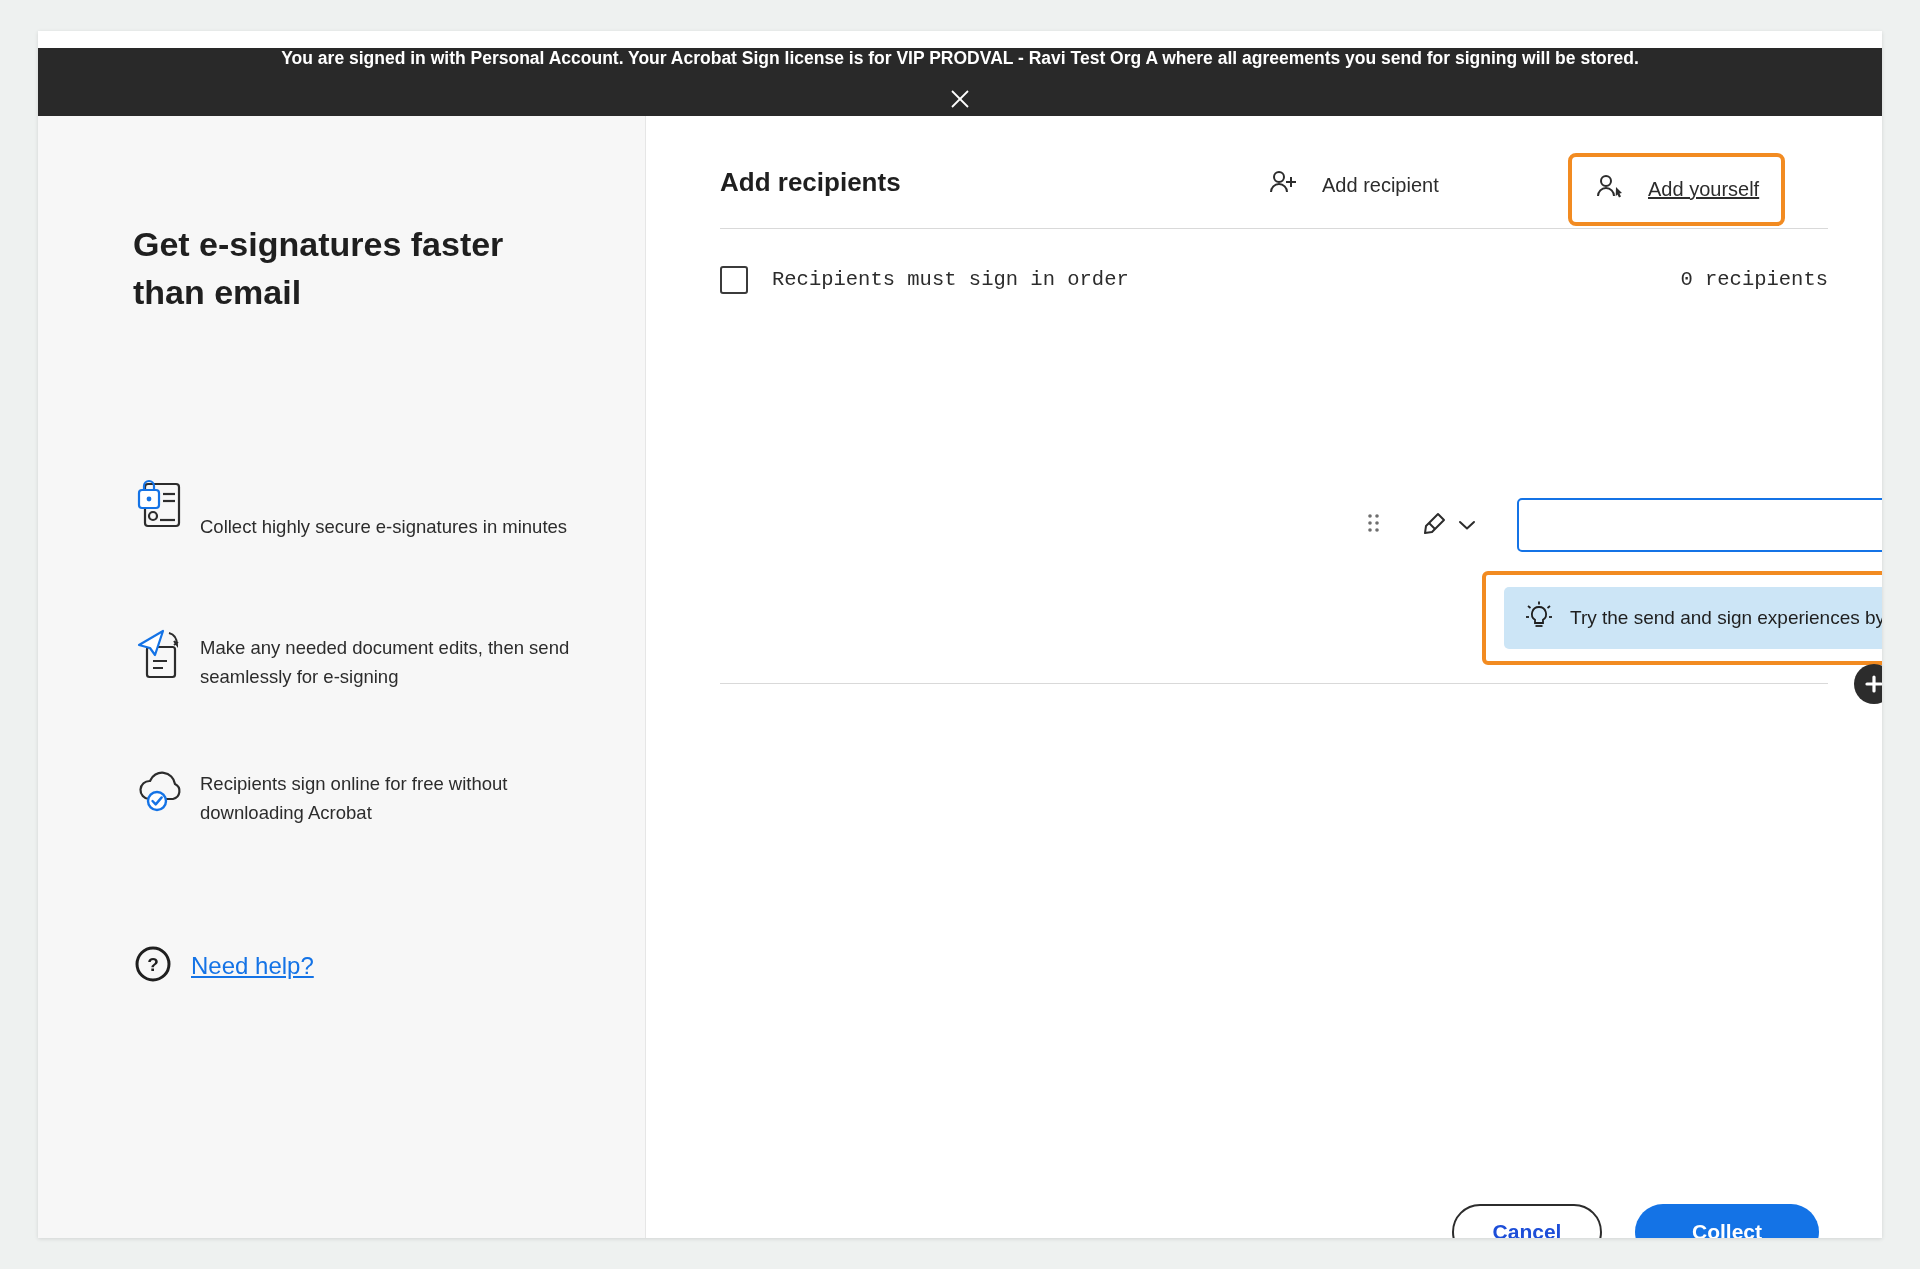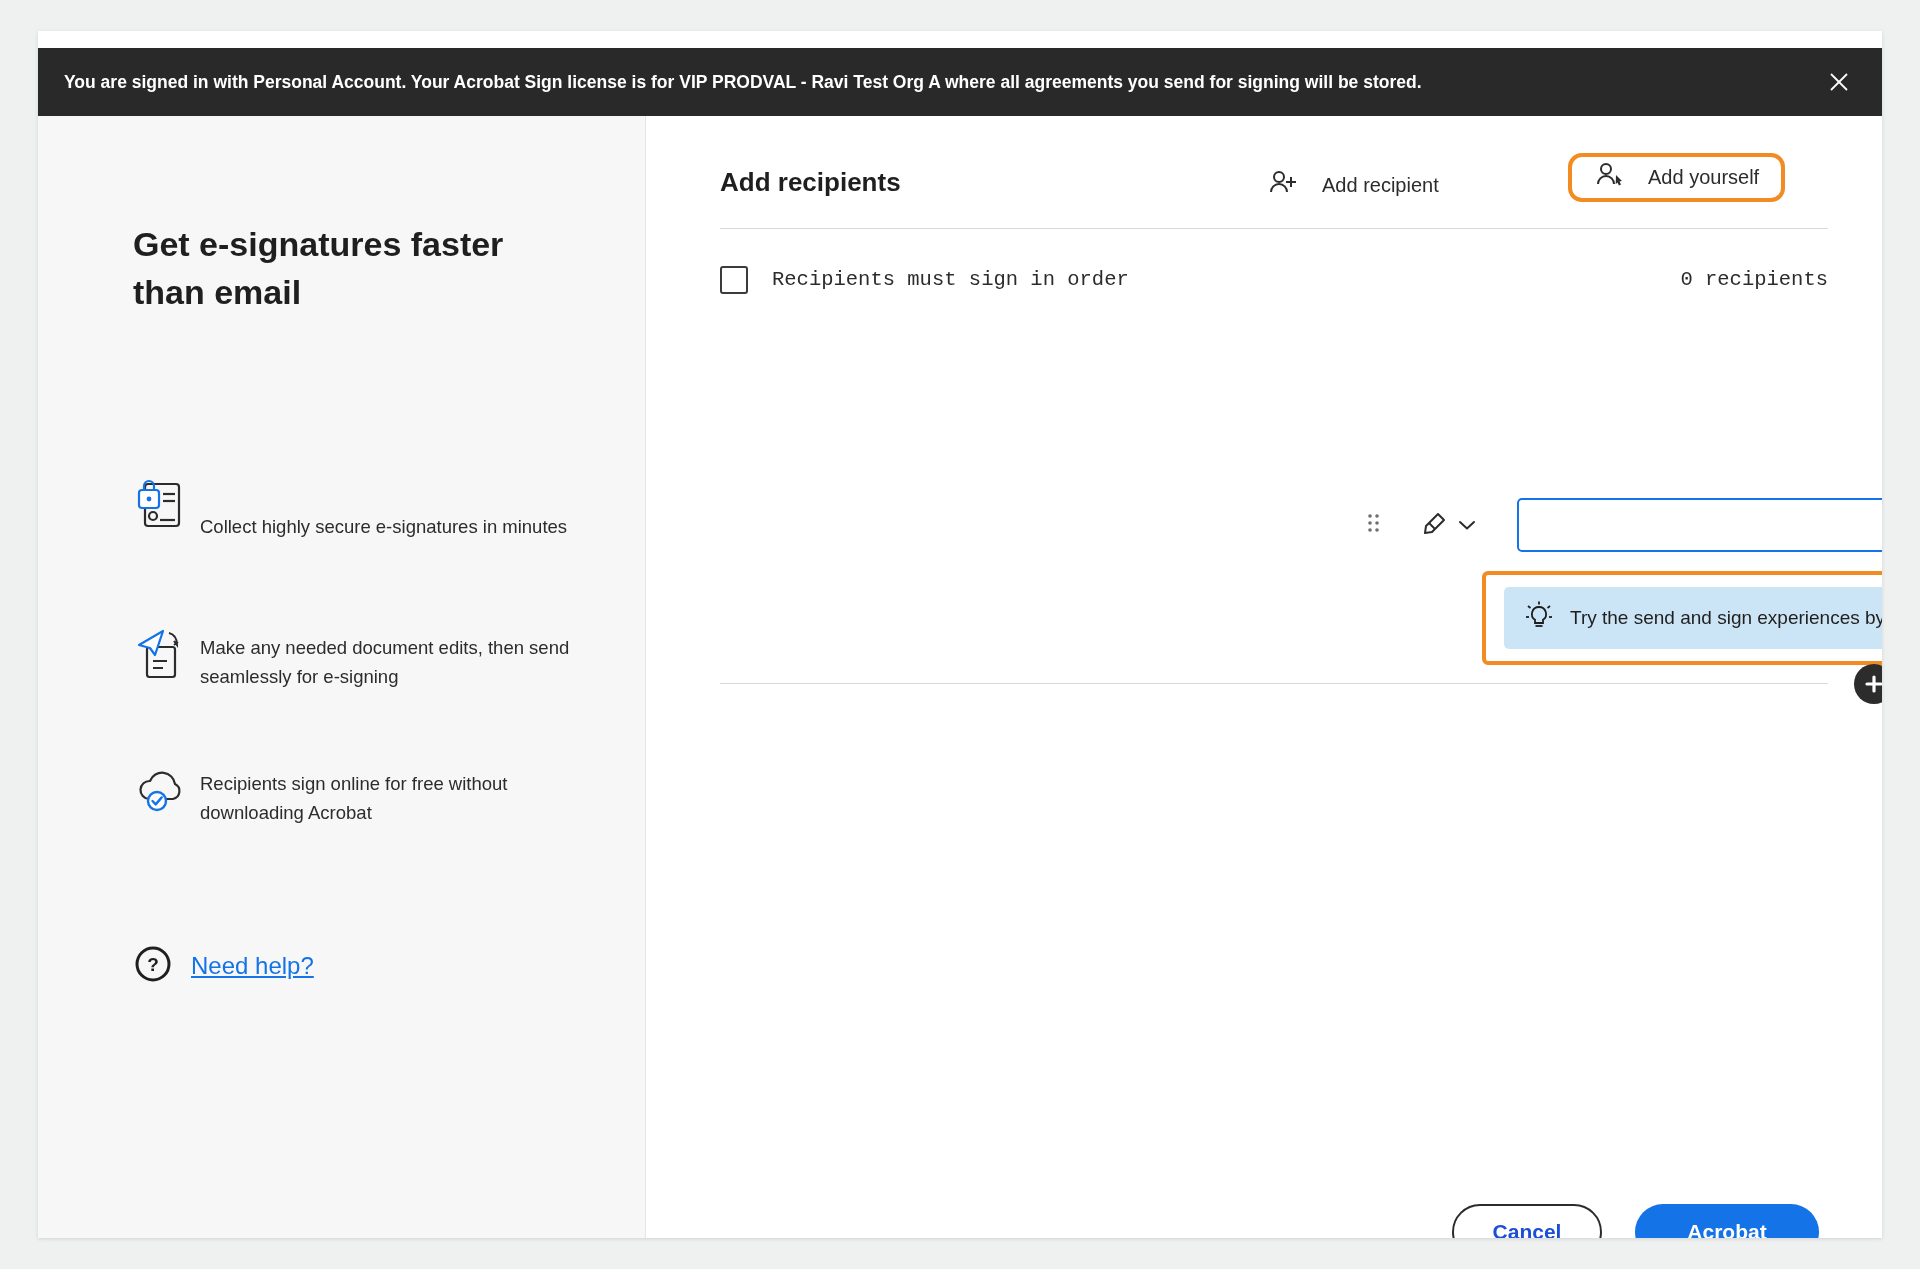--- a/index.html
+++ b/index.html
@@ -47,20 +47,21 @@
     left: 0;
     top: 17px;
     width: 1844px;
     height: 68px;
     background: #292929;
     color: #ffffff;
     display: flex;
     align-items: center;
     box-sizing: border-box;
     padding: 0 26px 0 26px;
+    flex-direction: column;
   }
   #banner .banner-text {
     font-size: 17.5px;
     font-weight: bold;
     line-height: 1.2;
     flex: 1;
   }
   #banner .banner-close {
     width: 34px;
     height: 34px;
@@ -167,24 +168,25 @@
     font-size: 20px;
     color: #2c2c2c;
     cursor: pointer;
     top: 10px;
     padding: 6px 8px;
   }
   #action-add-recipient { left: 540px; }
   #action-add-yourself {
     left: 848px;
     top: 0px;
-    padding: 4px 22px;
+    padding: 16px 22px;
     border: 4px solid #f28b21;
-    border-radius: 14px;
-    background: #ffffff;
+    border-radius: 8px;
+    background: #ffffff;
+    text-decoration: underline;
   }
 
   .divider {
     position: absolute;
     left: 74px;
     width: 1108px;
     height: 1px;
     background: #d9d9d9;
   }
   #divider-top { top: 112px; }
@@ -535,18 +537,18 @@
 
       <div id="add-row-button">
         <svg width="22" height="22" viewBox="0 0 22 22">
           <line x1="11" y1="4" x2="11" y2="18" stroke="#ffffff" stroke-width="3.2" stroke-linecap="round"></line>
           <line x1="4" y1="11" x2="18" y2="11" stroke="#ffffff" stroke-width="3.2" stroke-linecap="round"></line>
         </svg>
       </div>
 
       <div id="footer">
         <button id="btn-cancel">Cancel</button>
-        <button id="btn-continue">Acrobat</button>
+        <button id="btn-continue">Collect</button>
       </div>
 
     </div>
   </div>
 </div>
 
 </body></html>

